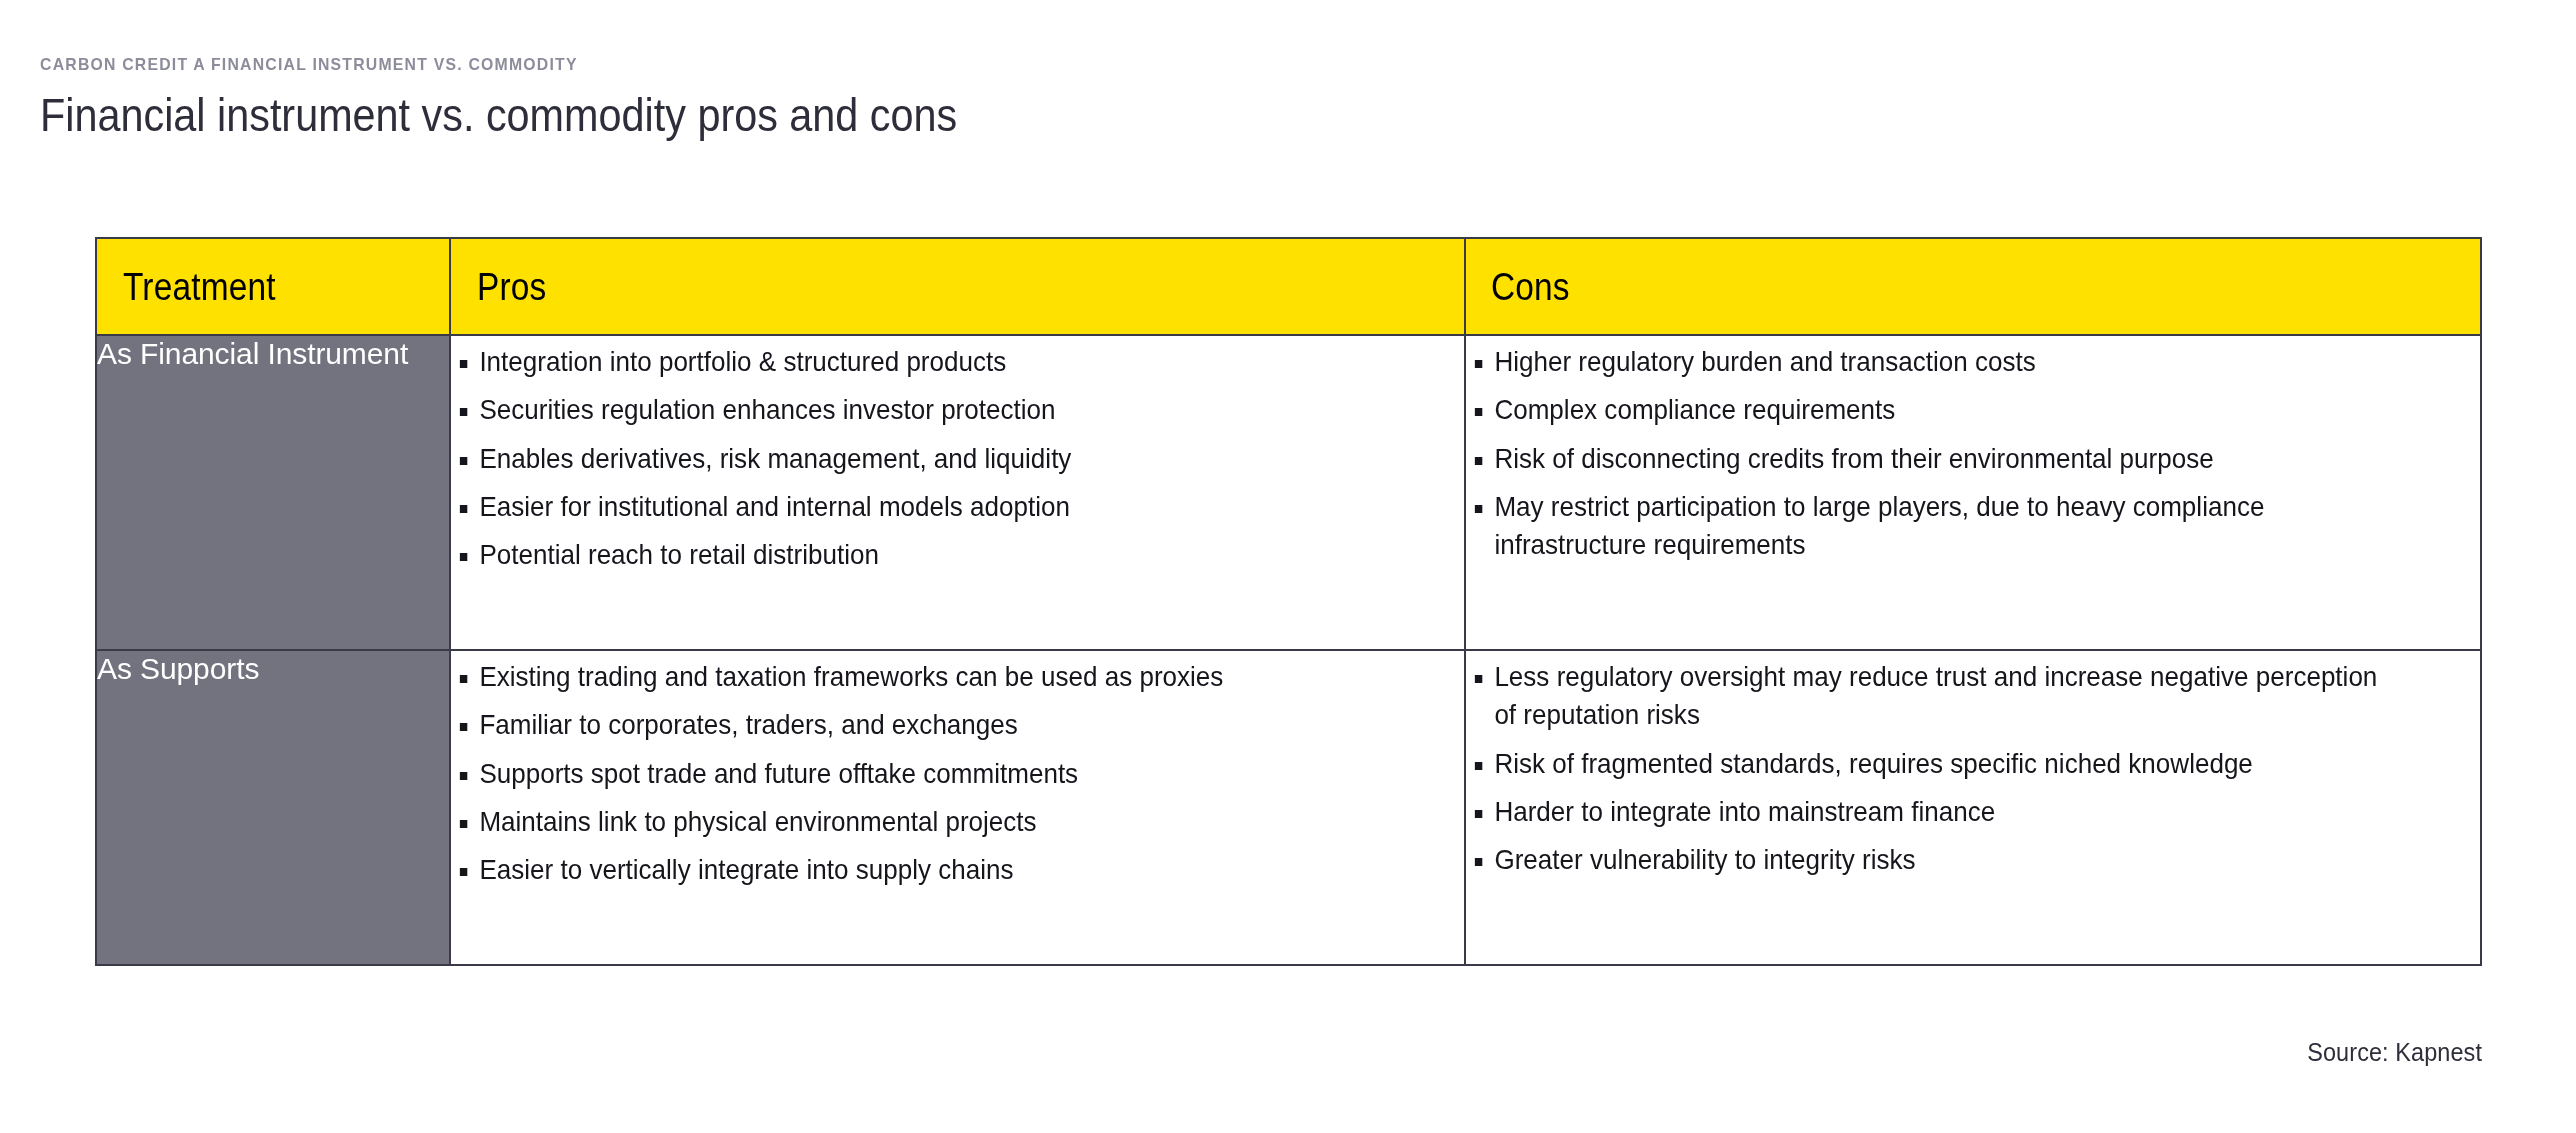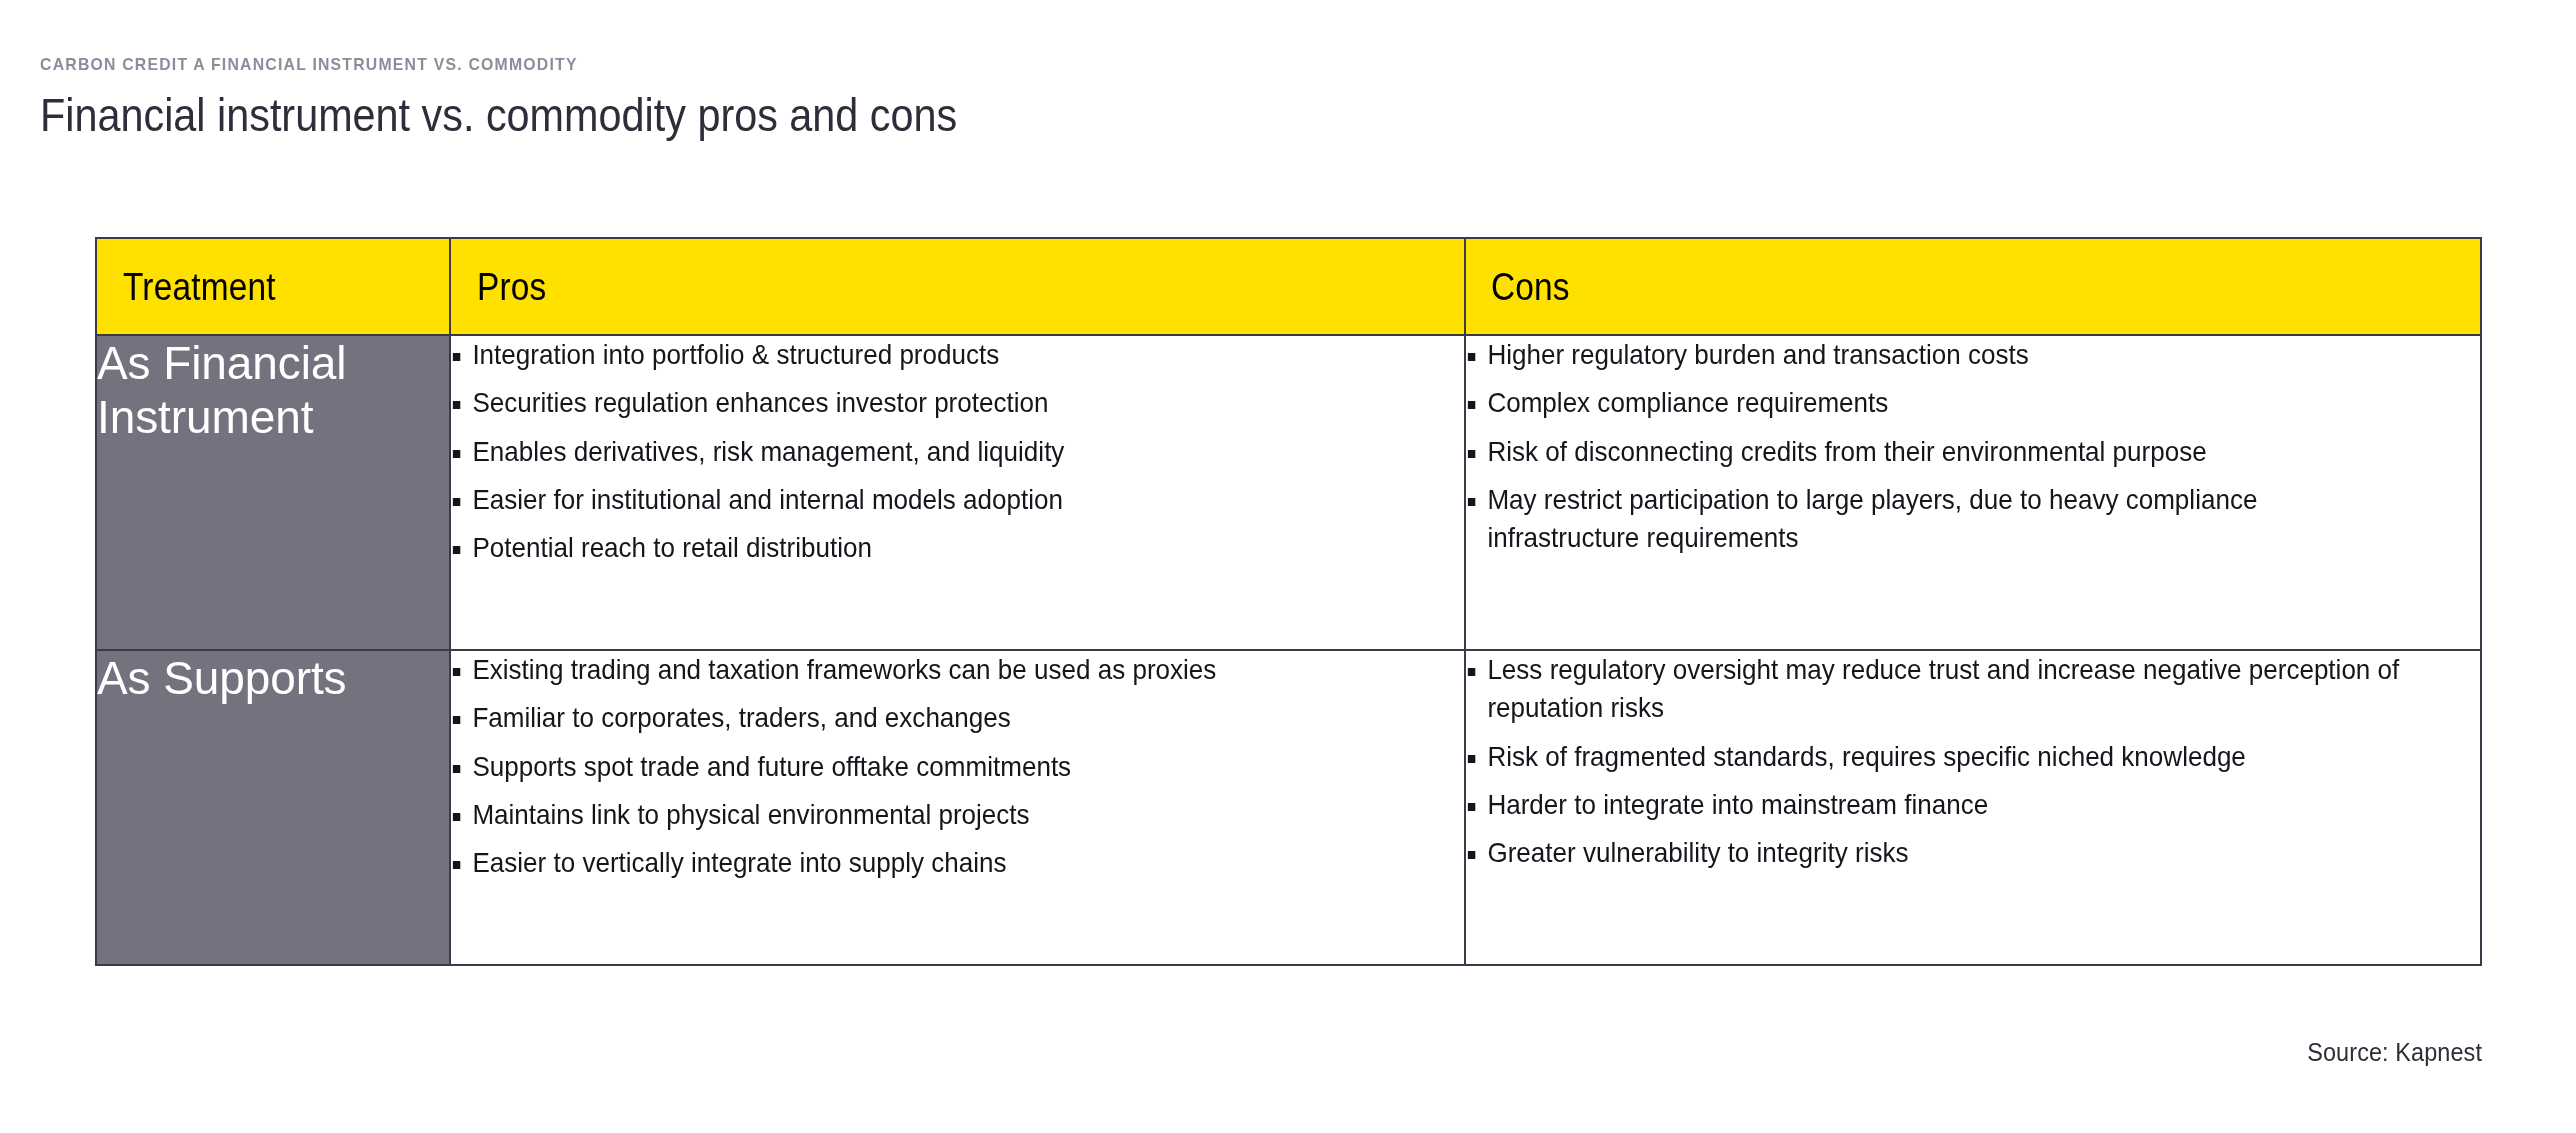--- a/index.html
+++ b/index.html
@@ -89,34 +89,34 @@
   .col-cons      { width: 1016px; }
 
   
   .row-label-cell {
     background: #73737f;
     vertical-align: middle;
     padding: 0 23px;
   }
   .row-label-text {
     font-family: "Liberation Sans", "DejaVu Sans", sans-serif;
-    font-size: 46px;
+    font-size: 30px;
     font-weight: 400;
     color: #ffffff;
     line-height: 1.18;
     letter-spacing: -0.1px;
   }
 
   
   .content-cell {
     background: #ffffff;
     padding: 35px 28px 27px 29.5px;
   }
   .bullet-list {
-    margin: 0;
+    margin: 7px;
     padding: 0;
     list-style: none;
   }
   .bullet-list li {
     position: relative;
     font-family: "Liberation Sans Narrow", "Liberation Sans", sans-serif;
     font-size: 28px;
     font-weight: 400;
     color: #15151c;
     line-height: 1.37;

